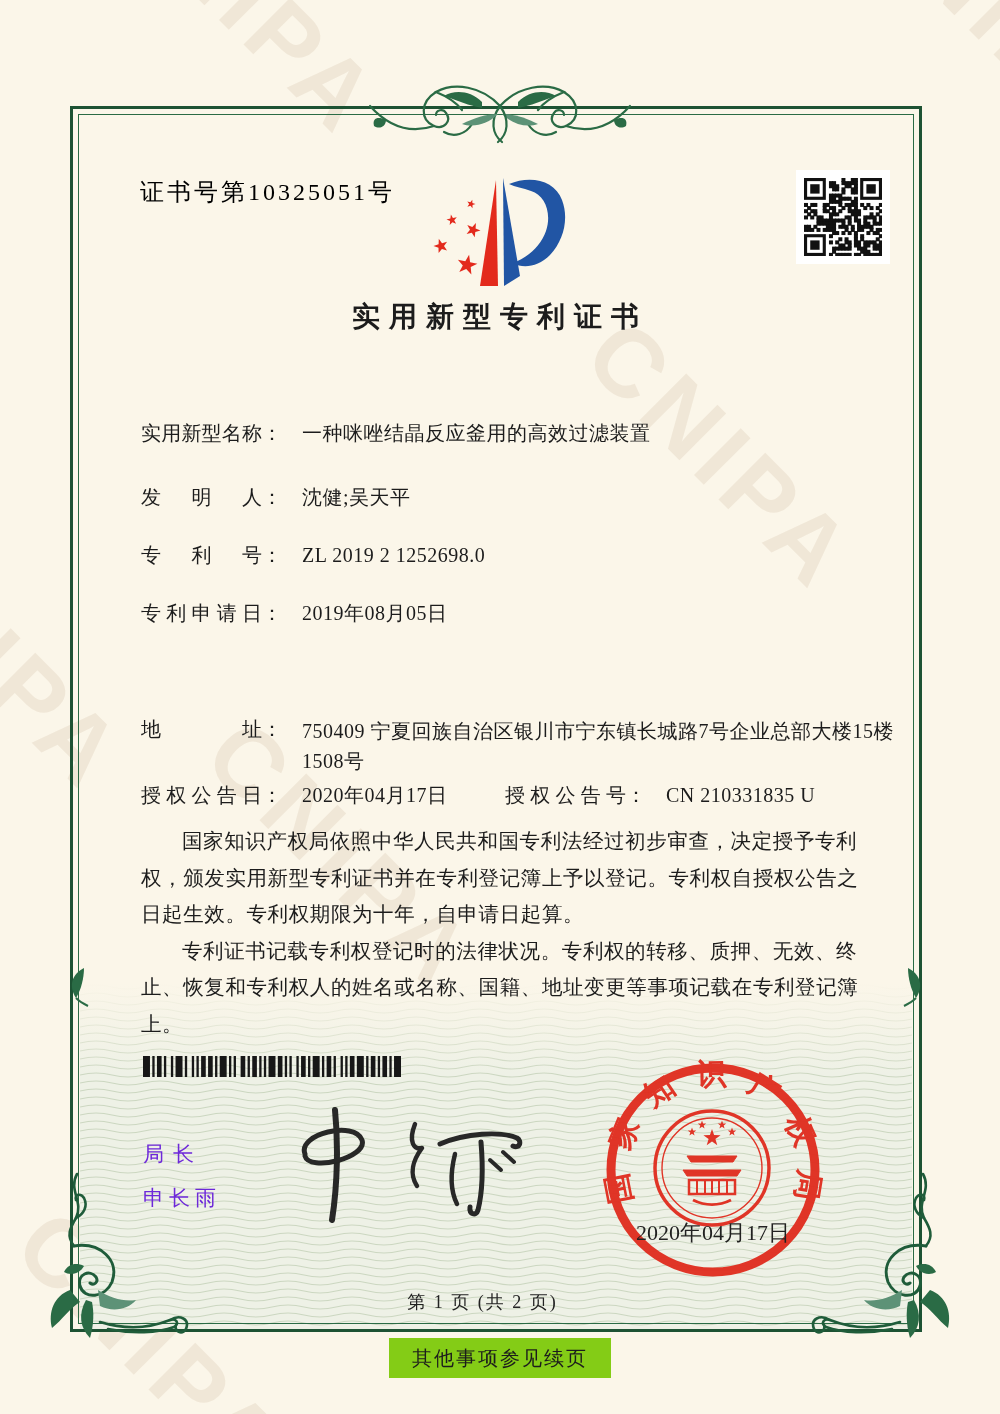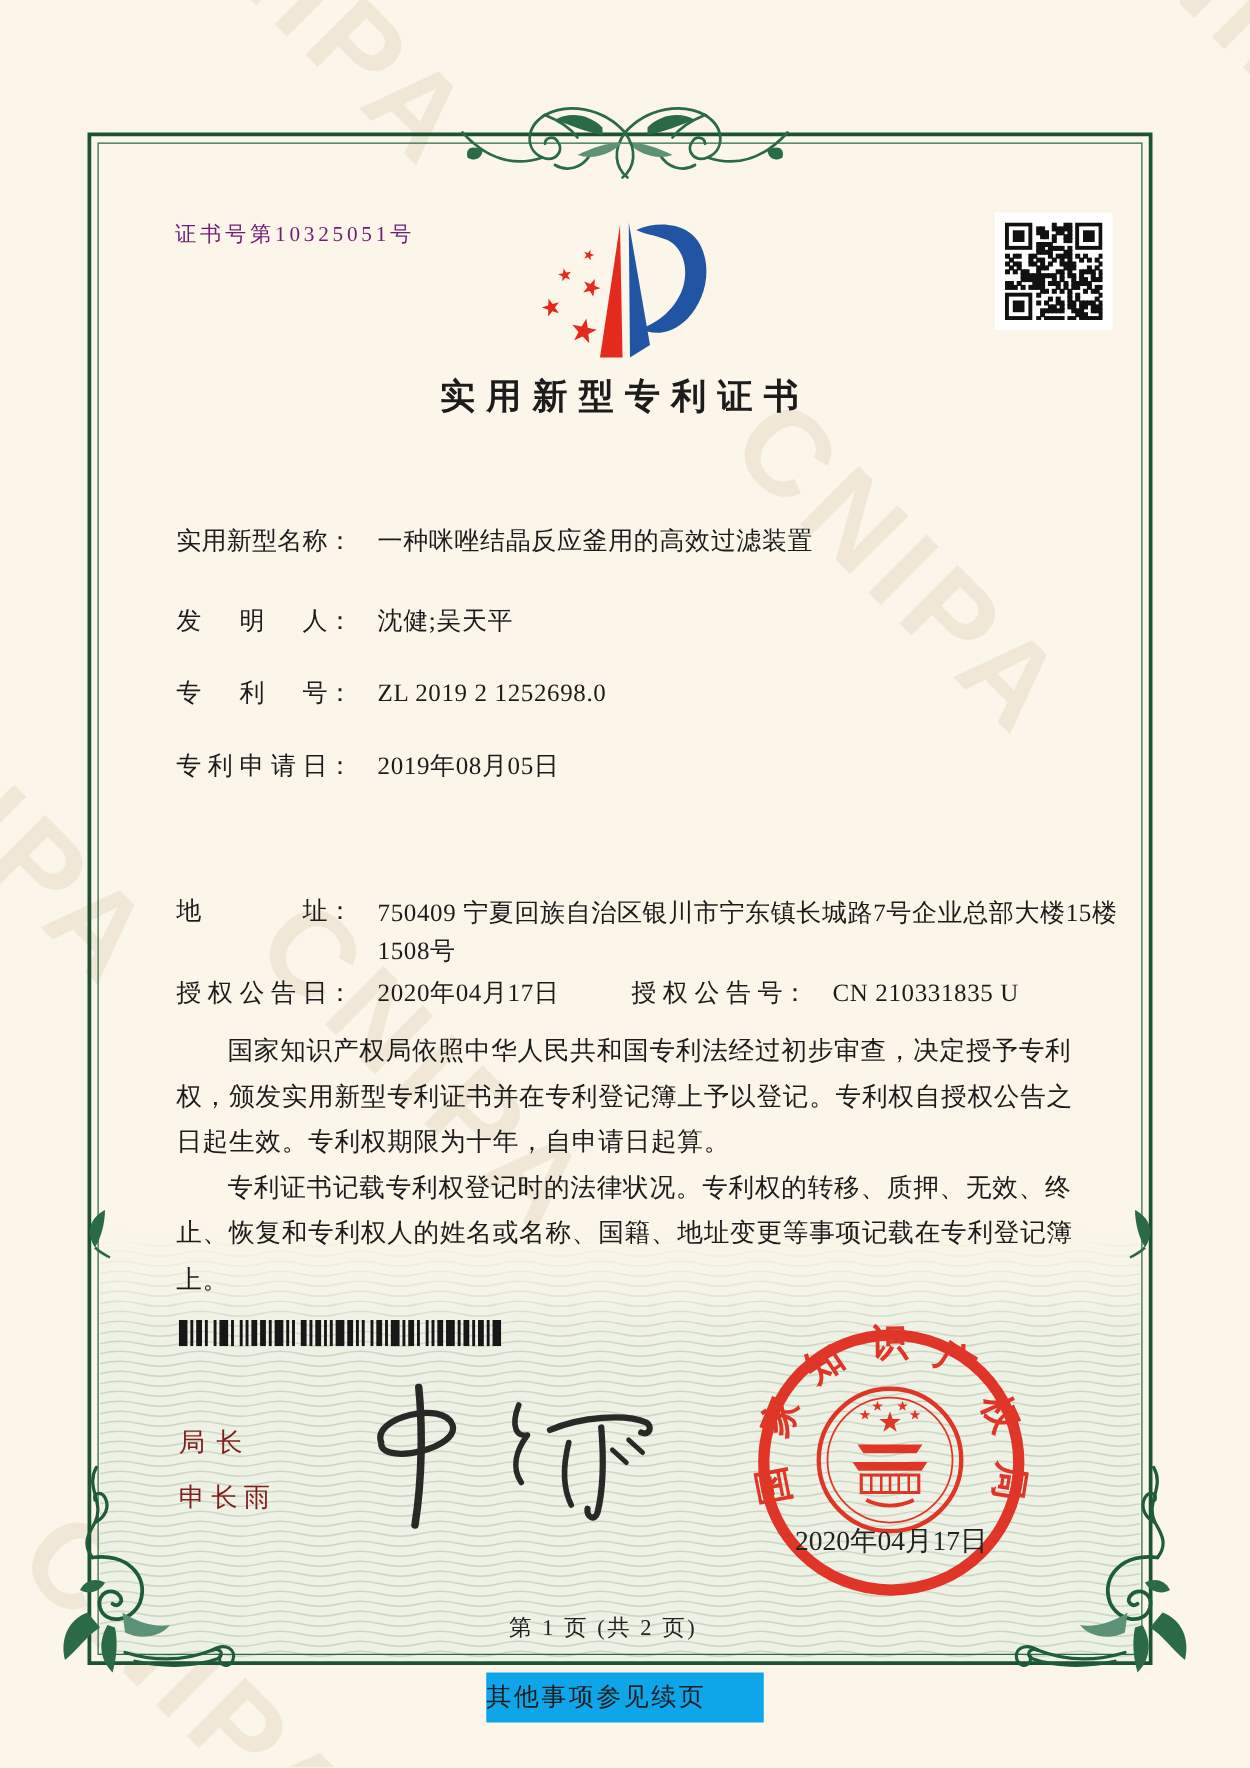--- a/index.html
+++ b/index.html
@@ -11,47 +11,47 @@
       white-space:nowrap;pointer-events:none;}
   
   .frame-outer{position:absolute;left:70px;top:106px;width:852px;height:1226px;
       border:3px solid #1d5233;box-sizing:border-box;}
   .frame-inner{position:absolute;left:78px;top:114px;width:836px;height:1210px;
       border:1px solid #2a6b45;box-sizing:border-box;}
   
   .band{position:absolute;left:80px;top:983px;}
   .band-fade{position:absolute;left:80px;top:983px;width:832px;height:92px;
       background:linear-gradient(180deg,#fbf6e9 0%,rgba(251,246,233,0) 100%);}
-  .cert-no{position:absolute;left:140px;top:176px;font-size:17px;letter-spacing:3px;color:#701a75;}
+  .cert-no{position:absolute;left:140px;top:176px;font-size:24px;letter-spacing:3px;color:#000000;}
   .logo{position:absolute;left:430px;top:170px;}
   .qr{position:absolute;left:796px;top:170px;width:94px;height:94px;background:#ffffff;}
   .qr svg{position:absolute;left:8px;top:8px;}
   .doc-title{position:absolute;left:0;right:0;top:298px;text-align:center;font-size:28px;
       font-weight:700;letter-spacing:9px;}
   .row{position:absolute;left:141px;font-size:20px;line-height:27px;white-space:nowrap;}
   .lbl{display:inline-block;width:121px;text-align:justify;text-align-last:justify;
       -moz-text-align-last:justify;vertical-align:top;}
   .colon{display:inline-block;vertical-align:top;}
   .val{display:inline-block;margin-left:20px;vertical-align:top;letter-spacing:0.5px;}
   .val-wrap{white-space:normal;width:594px;line-height:30px;}
   .g2{position:absolute;left:364px;top:0;}
   .paras{position:absolute;left:141px;top:823px;width:720px;font-size:20.5px;line-height:36.5px;
       letter-spacing:0.6px;}
   .paras p{margin:0;text-indent:2em;}
   .barcode{position:absolute;left:143px;top:1056px;}
   .signer{position:absolute;left:143px;font-family:"Liberation Sans","DejaVu Sans",sans-serif;
-      font-size:21px;color:#7f1d1d;}
+      font-size:21px;color:#6d28d9;}
   .signer.t1{top:1140px;letter-spacing:9px;}
   .signer.t2{top:1184px;letter-spacing:5px;}
   .sig{position:absolute;left:265px;top:1100px;}
   .seal{position:absolute;left:601px;top:1058px;}
   .page-no{position:absolute;left:11px;right:46px;top:1290px;text-align:center;font-size:18px;
       letter-spacing:2px;color:#222;}
   .foot-note{position:absolute;left:389px;top:1338px;width:222px;height:40px;line-height:40px;
-      background:#0ea5e9;font-size:20px;letter-spacing:2px;color:#1c1c1c;}
+      text-align:center;background:#84cc16;font-size:20px;letter-spacing:2px;color:#1c1c1c;}
   .orn{position:absolute;pointer-events:none;}
 </style>
 </head>
 <body>
 
 <div class="page">
 
   <div class="wm" style="left:80px;top:-55px">CNIPA</div>
   <div class="wm" style="left:830px;top:-45px">CNIPA</div>
   <div class="wm" style="left:555px;top:400px">CNIPA</div>

